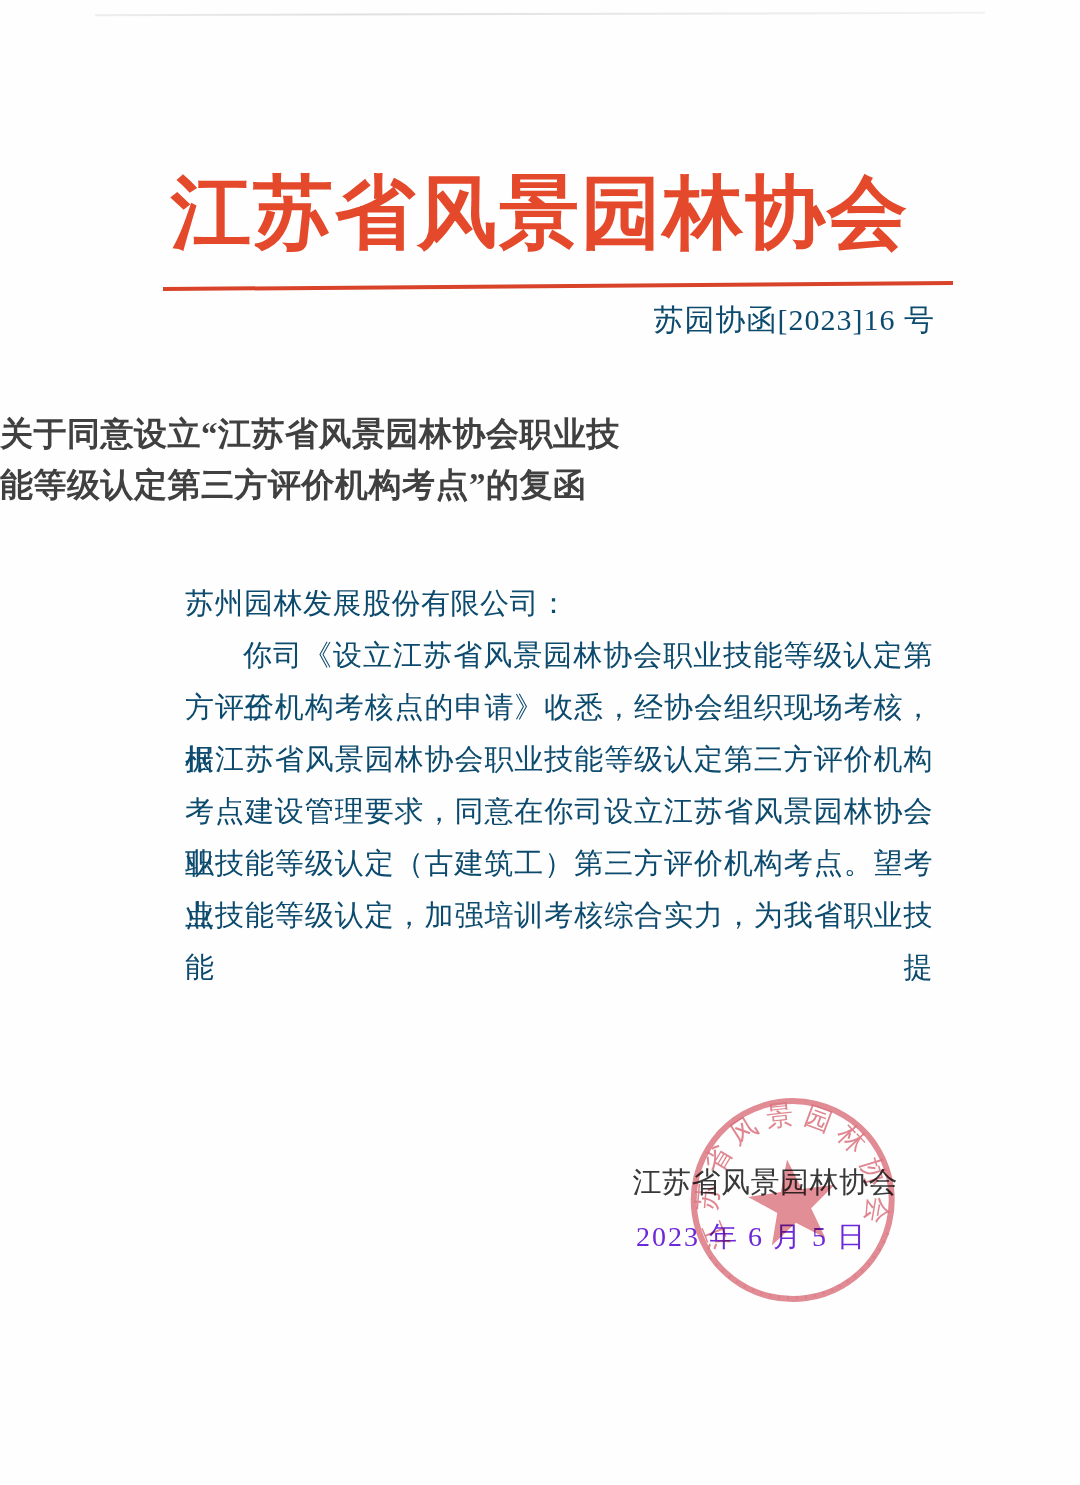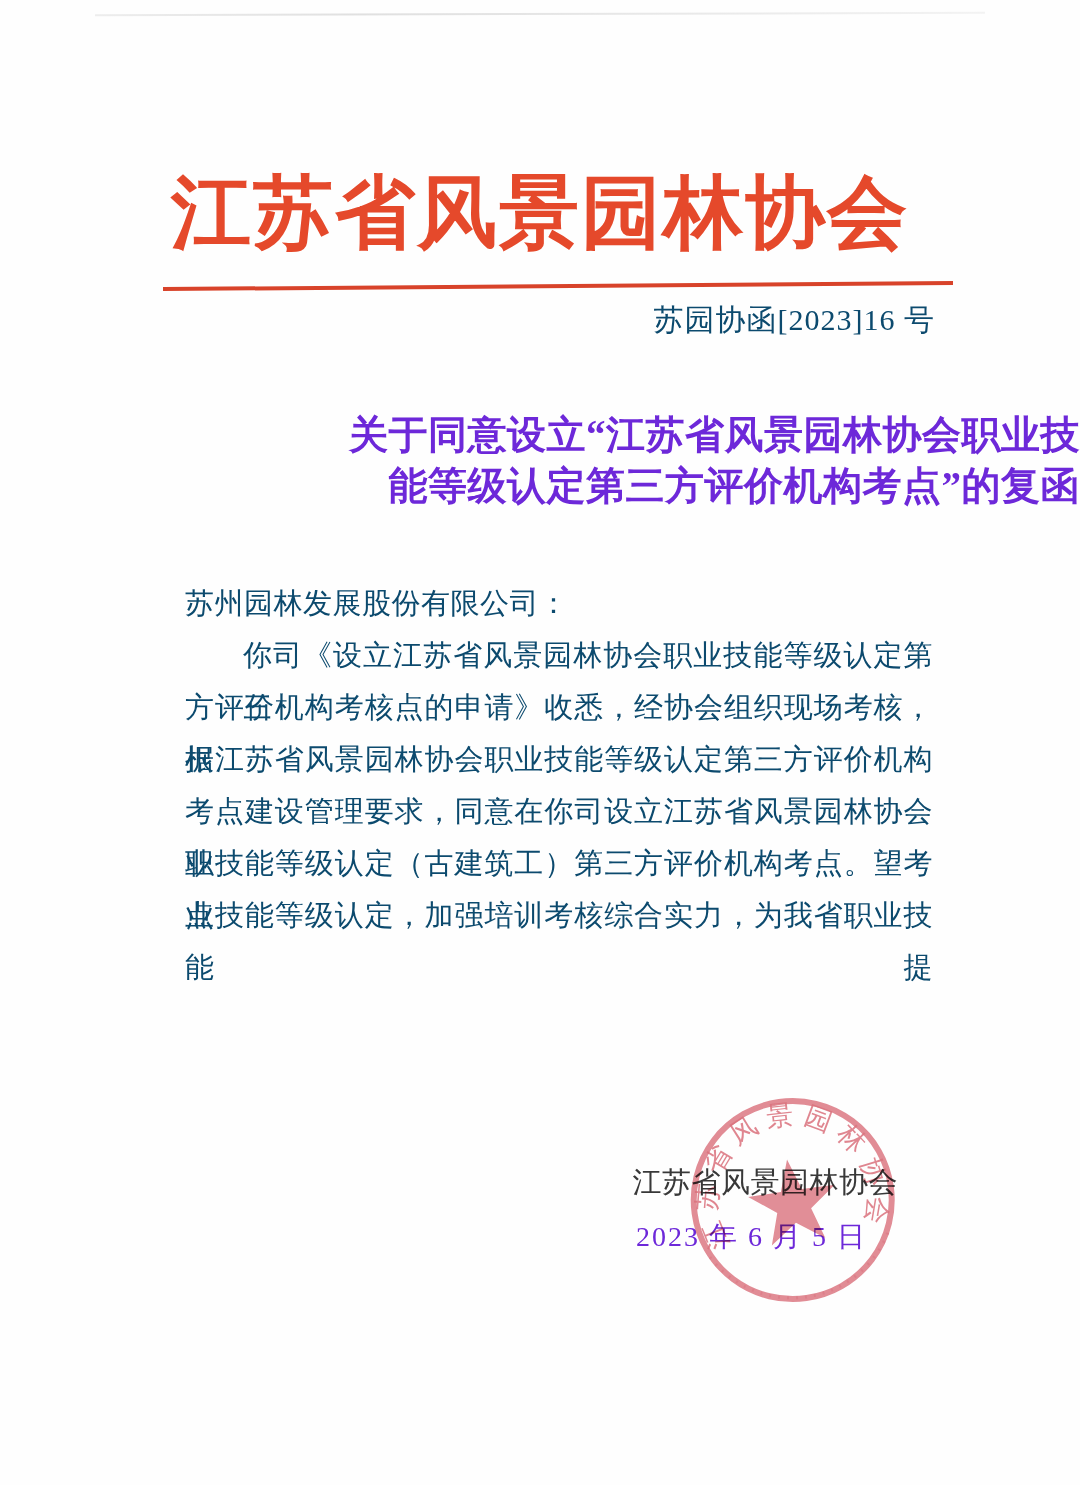--- a/index.html
+++ b/index.html
@@ -55,26 +55,26 @@
     font-size: 30px;
     letter-spacing: 1px;
     color: #0c4a6e;
     white-space: nowrap;
   }
   .letter-title {
     position: absolute;
     top: 409px;
     left: 0;
     width: 1080px;
-    text-align: right;
-    font-size: 39px;
+    text-align: left;
+    font-size: 33px;
     line-height: 51px;
     font-weight: bold;
     letter-spacing: 0.5px;
-    color: #6d28d9;
+    color: #404040;
   }
   .body-block {
     position: absolute;
     top: 577px;
     left: 185px;
     width: 748px;
     font-size: 29px;
     line-height: 52px;
     letter-spacing: 0.5px;
     color: #0c4a6e;

